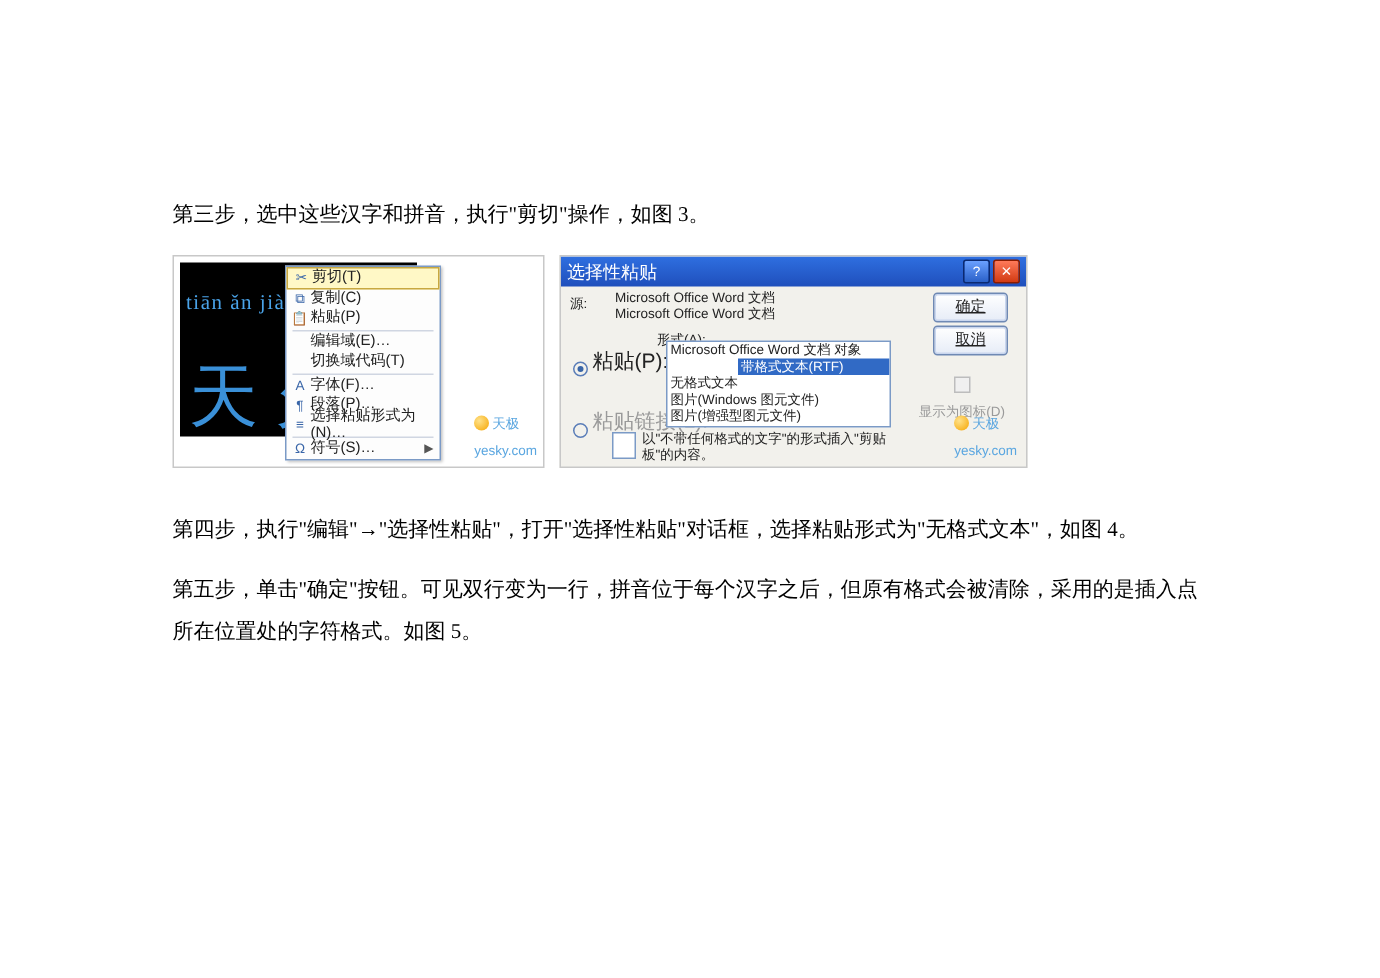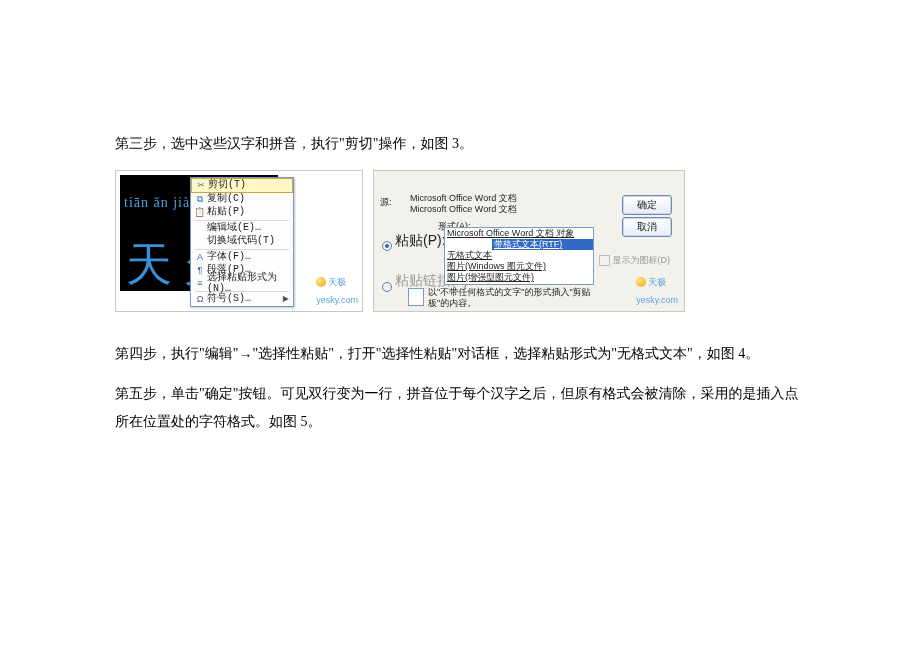--- a/index.html
+++ b/index.html
@@ -84,21 +84,21 @@
     padding: 0 4px 0 2px;
   }
   .ctxmenu .icon {
     width: 14px;
     display: flex;
     align-items: center;
     justify-content: center;
     font-size: 9px;
     color: #3a66a8;
   }
-  .ctxmenu .lbl { flex: 1; font-family: Liberation Mono, monospace; }
+  .ctxmenu .lbl { flex: 1; }
   .ctxmenu .selected {
     background: #fff8c6;
     border: 1px solid #c8a840;
     margin: 0;
   }
   .ctxmenu .sep {
     height: 0;
     border-top: 1px solid #d0d6e2;
     margin: 1px 4px;
   }
@@ -185,39 +185,40 @@
   }
   .listbox {
     position: absolute; left: 70px; top: 36px;
     width: 148px; height: 56px;
     background: #fff;
     border: 1px solid #7b9ac6;
     overflow: hidden;
     font-size: 9px;
     line-height: 11px;
   }
-  .listbox .lrow { padding: 0 2px; white-space: nowrap; text-decoration: underline; }
+  .listbox .lrow { padding: 0 2px; white-space: nowrap; }
   .listbox .lrow.sel { background: #316ac5; color: #fff; margin-left: 47px; }
   .dlg-btn {
     position: absolute;
     right: 12px;
     width: 48px; height: 18px;
     border: 1px solid #6f89b4;
     background: linear-gradient(#ffffff, #e6ecf7);
     border-radius: 3px;
     font-size: 10px;
     display: flex; align-items: center; justify-content: center;
     box-shadow: 0 0 0 1px #c9d6ee inset;
+    text-decoration: underline;
   }
   .dlg-btn.ok { top: 4px; }
   .dlg-btn.cancel { top: 26px; margin-left: 24px; }
   .dlg-check {
     position: absolute; right: 14px; top: 60px;
     font-size: 9px; color: #9a9a9a;
-    display: flex; align-items: center; gap: 3px;
+    display: flex; align-items: center; gap: 3px; flex-direction: column;
   }
   .dlg-check .cbox {
     width: 9px; height: 9px; border: 1px solid #bdbdbd; background: #f0f0f0;
   }
   .result-lbl {
     position: absolute; left: 6px; top: 96px; font-size: 9px; margin-top: 47px;
   }
   .result-icon {
     position: absolute; left: 34px; top: 97px;
     width: 14px; height: 16px; border: 1px solid #7b9ac6; background: #fff;
@@ -300,20 +301,26 @@
         </div>
       </div>
 
       <div class="fig3-logo">
         <span class="ball"></span><span>天极</span><br>
         <span>yesky.com</span>
       </div>
     </div>
 
     <div class="fig4">
+      <div class="titlebar">
+        <span>选择性粘贴</span>
+        <span class="tspacer"></span>
+        <span class="winbtn">?</span>
+        <span class="winbtn close">✕</span>
+      </div>
 
       <div class="dlgbody">
         <span class="dlg-source">源:</span>
         <div class="dlg-srclines">Microsoft Office Word 文档<br>Microsoft Office Word 文档</div>
 
         <span class="dlg-as">形式(A):</span>
 
         <div class="radios">
           <div class="radio">
             <span class="dot on"></span>

